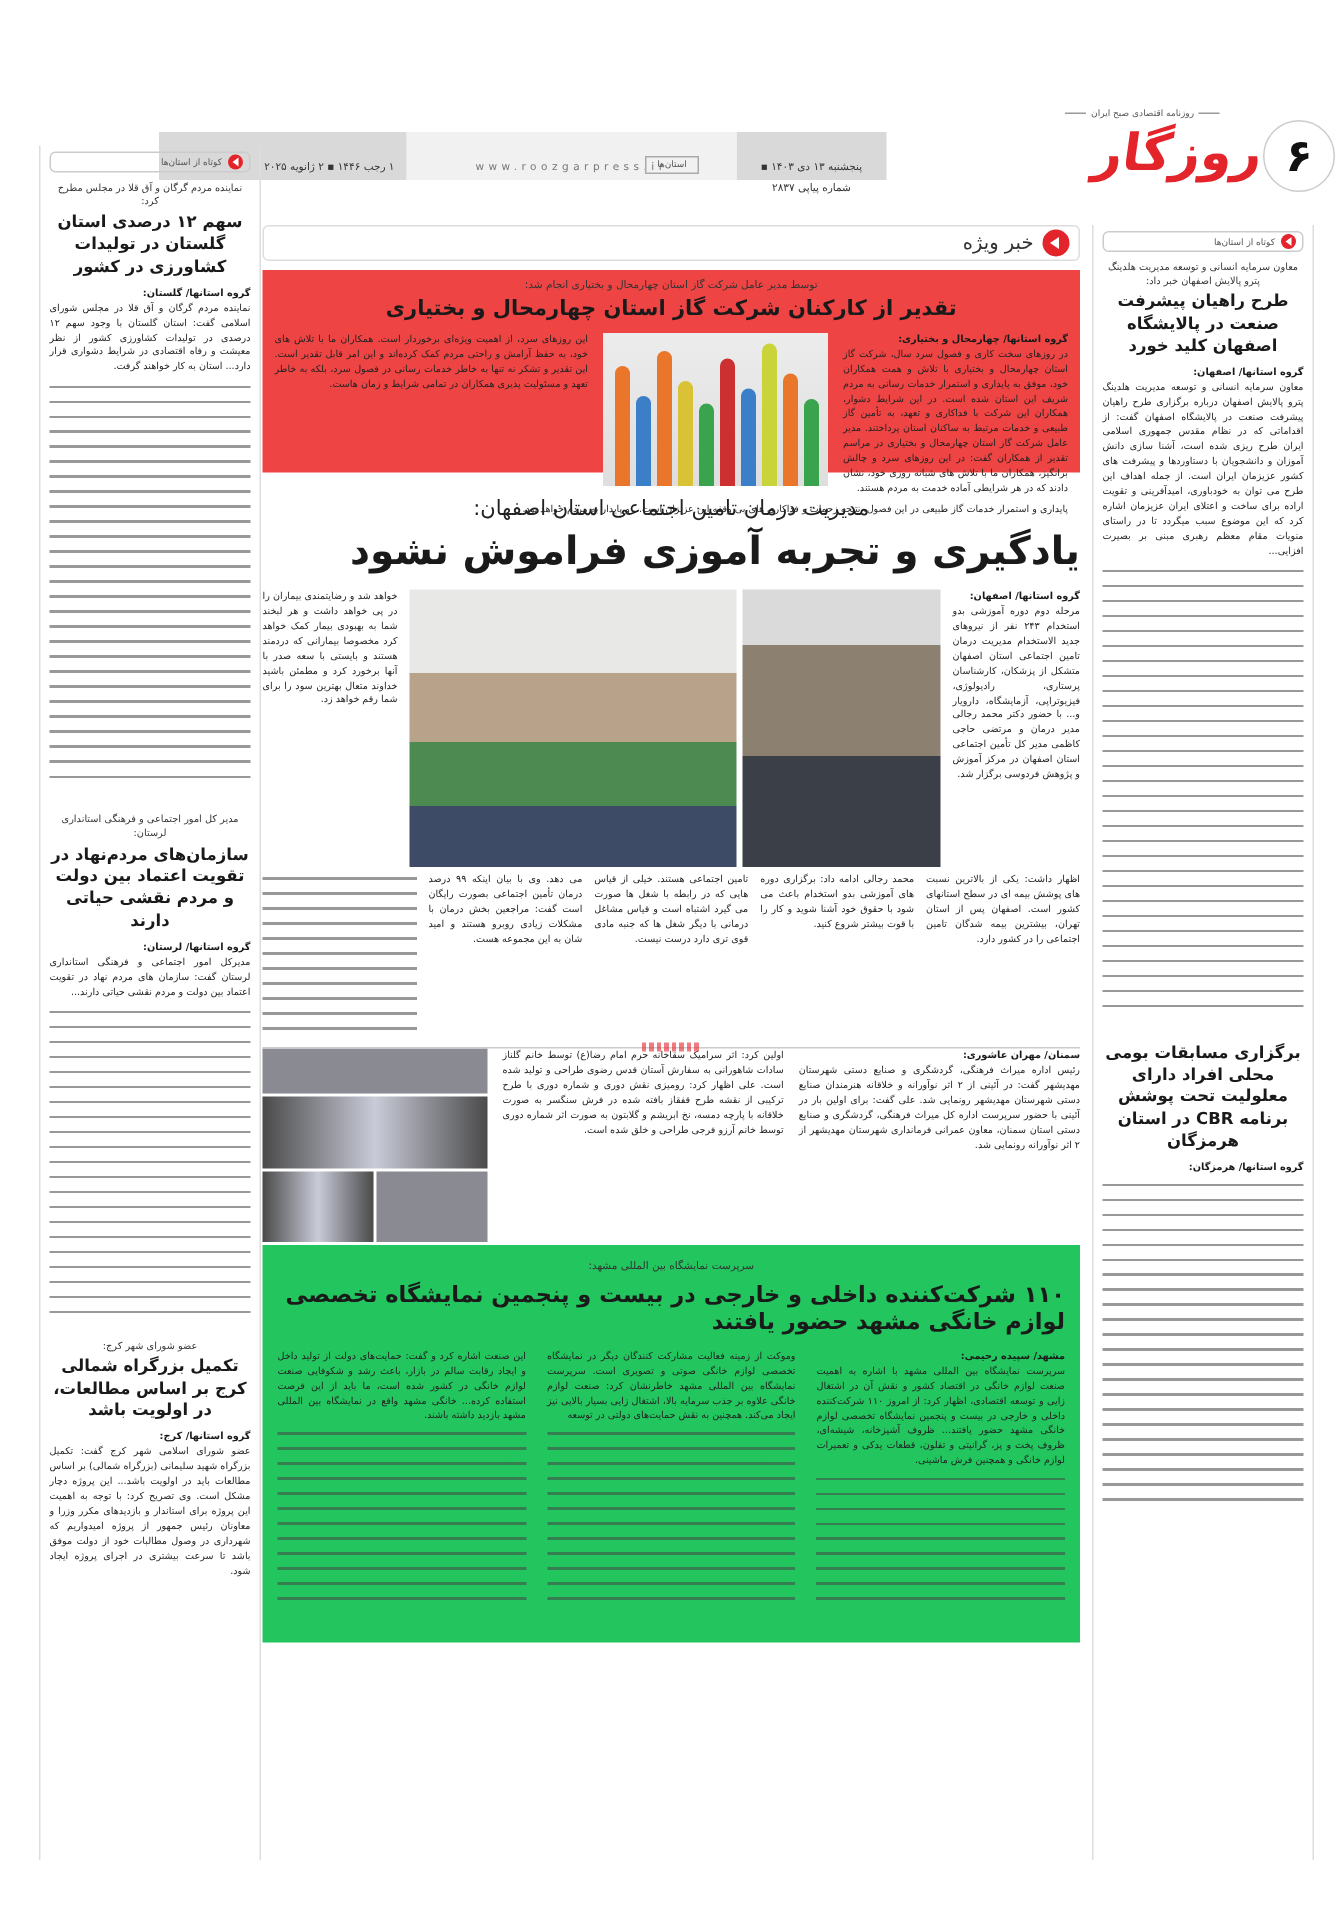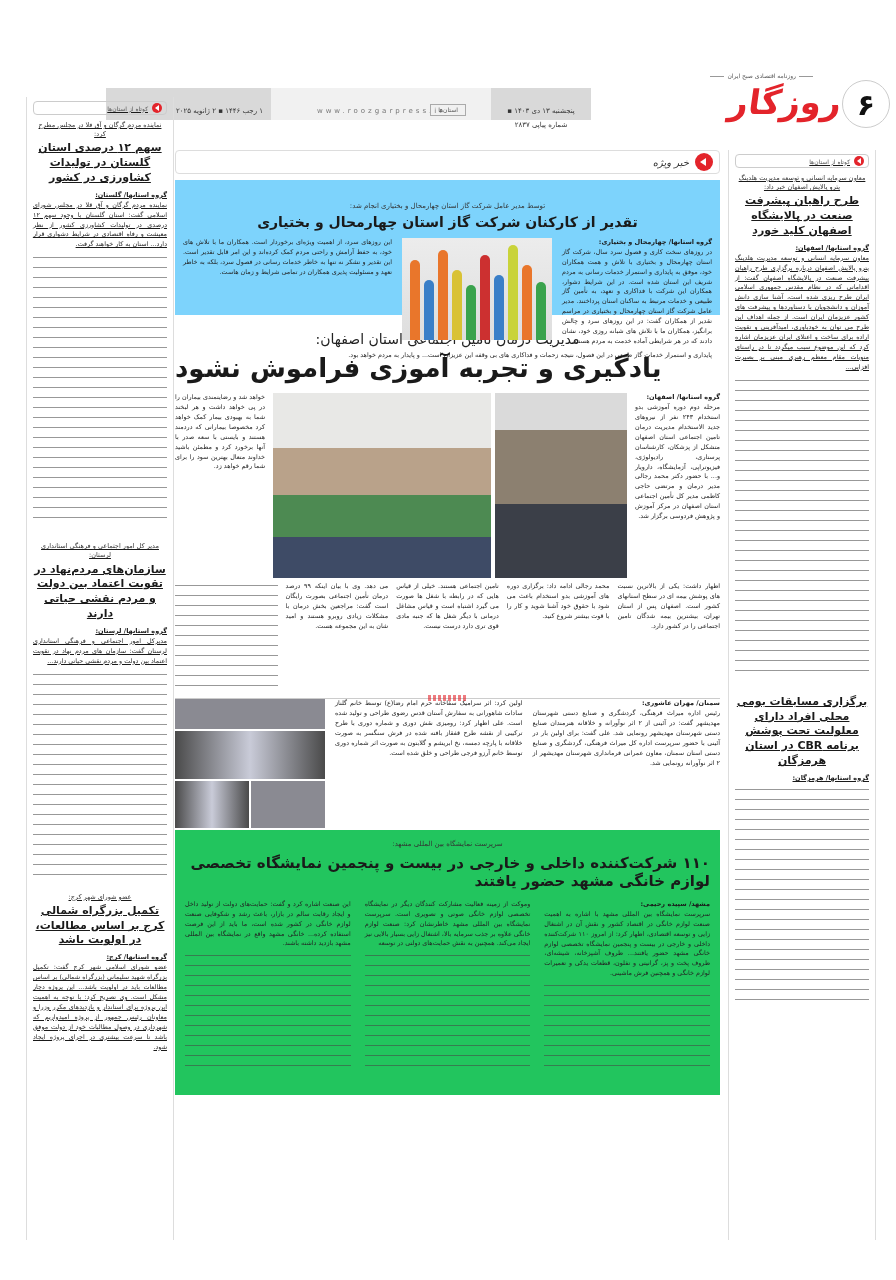--- a/index.html
+++ b/index.html
@@ -12,49 +12,49 @@
   .tagline::before, .tagline::after { content: ""; display: inline-block; width: 14px; height: 1px; background: #999; vertical-align: middle; margin: 0 3px; }
   .logo { position: absolute; top: 22px; right: 55px; font-size: 34px; font-weight: bold; color: #e3242b; font-family: "DejaVu Sans", sans-serif; letter-spacing: -2px; transform: skewX(-8deg); }
   .page-num-circle { position: absolute; top: 20px; right: 6px; width: 48px; height: 48px; border-radius: 50%; border: 1px solid #ccc; background: #fff; display: flex; align-items: center; justify-content: center; font-size: 30px; font-weight: bold; color: #111; }
   .date-bar { position: absolute; top: 28px; height: 14px; background: #d9d9d9; font-size: 7px; line-height: 14px; color: #333; padding: 16px 8px; }
   .date-bar.right { right: 305px; left: auto; width: 100px; text-align: center; }
   .date-bar.center { right: 405px; width: 220px; background: #f1f1f1; text-align: center; letter-spacing: 3px; color: #777; direction: ltr; font-size: 7px; }
   .date-bar.left { right: 625px; width: 165px; text-align: right; }
   .center-badge { position: absolute; top: 44px; left: 430px; width: 36px; height: 12px; border: 1px solid #aaa; font-size: 6px; text-align: center; line-height: 10px; color: #555; }
 
   
-  .side-col { position: absolute; top: 150px; width: 148px; bottom: 40px; border-left: 1px solid #ddd; border-right: 1px solid #ddd; padding: 4px 6px; text-decoration: underline; }
+  .side-col { position: absolute; top: 150px; width: 148px; bottom: 40px; border-left: 1px solid #ddd; border-right: 1px solid #ddd; padding: 4px 6px; }
   .side-col.right { right: 20px; }
   .side-col.left { left: 26px; }
   .side-head { display: flex; align-items: center; gap: 4px; border: 1px solid #ccc; border-radius: 4px; padding: 2px 4px; height: 14px; margin-bottom: 6px; }
   .side-head .dot { width: 10px; height: 10px; border-radius: 50%; background: #e3242b; position: relative; flex: none; }
   .side-head .dot::after { content: ""; position: absolute; top: 2px; left: 3px; border-style: solid; border-width: 3px 4px 3px 0; border-color: transparent #fff transparent transparent; }
   .side-head .lbl { font-size: 6px; color: #555; }
   .kicker { font-size: 6.5px; text-align: center; color: #333; line-height: 1.4; margin-bottom: 2px; }
   .side-title { font-size: 11px; font-weight: bold; text-align: center; line-height: 1.35; margin-bottom: 5px; }
   .dateline { font-size: 6.5px; font-weight: bold; margin-bottom: 2px; }
   .body-text { font-size: 6.4px; line-height: 1.55; text-align: justify; color: #222; }
   .textblock { background: repeating-linear-gradient(180deg, transparent 0 3px, #444 3px 4.4px, transparent 4.4px 10px); opacity: .55; }
 
   
   .main { position: absolute; top: 150px; right: 176px; width: 545px; }
   .section-bar { display: flex; align-items: center; gap: 6px; border: 1px solid #ddd; border-radius: 4px; height: 24px; padding: 0 6px; }
   .section-bar .dot { width: 18px; height: 18px; border-radius: 50%; background: #e3242b; position: relative; flex: none; }
   .section-bar .dot::after { content: ""; position: absolute; top: 5px; left: 5px; border-style: solid; border-width: 4px 6px 4px 0; border-color: transparent #fff transparent transparent; }
-  .section-bar .lbl { font-size: 10px; color: #333; font-style: italic; }
-
-  .gas-box { margin-top: 6px; background: #7dd3fc; padding: 22px 8px 10px; height: 135px; }
+  .section-bar .lbl { font-size: 13px; color: #333; }
+
+  .gas-box { margin-top: 6px; background: #ef4444; padding: 6px 8px 10px; height: 135px; }
   .gas-box .kicker { font-size: 7px; }
   .gas-box h2 { font-size: 14px; text-align: center; font-weight: bold; margin-bottom: 8px; }
   .gas-grid { display: grid; grid-template-columns: 150px 150px 1fr; gap: 10px; }
   .hands { height: 102px; background: linear-gradient(180deg, #ececec, #dedede); position: relative; overflow: hidden; }
   .hand { position: absolute; bottom: 0; width: 10px; border-radius: 5px 5px 0 0; }
 
   .kicker-big { font-size: 14px; text-align: center; color: #222; margin-top: 16px; }
-  .headline-big { font-size: 26px; font-weight: bold; text-align: left; margin: 6px 0 10px; letter-spacing: -0.5px; }
+  .headline-big { font-size: 26px; font-weight: bold; text-align: right; margin: 6px 0 10px; letter-spacing: -0.5px; }
   .edu-grid { display: grid; grid-template-columns: 85px 1fr 90px; gap: 8px; height: 185px; }
   .photo { background: #6b6e72; position: relative; overflow: hidden; }
   .photo.edu { background: linear-gradient(180deg, #e8e8e6 0 30%, #b9a28a 30% 55%, #4d8a52 55% 78%, #3e4b66 78%); }
   .photo.speaker { background: linear-gradient(180deg, #dadada 0 20%, #8c8070 20% 60%, #3b3f48 60%); }
   .edu-cols { display: grid; grid-template-columns: repeat(5, 1fr); gap: 8px; height: 108px; margin-top: 4px; }
 
   .divider { height: 1px; background: #ccc; margin: 8px 0 0; position: relative; }
   .divider .mark { position: absolute; left: 50%; top: -3px; transform: translateX(-50%); width: 40px; height: 6px; background: repeating-linear-gradient(90deg, #e3242b 0 3px, transparent 3px 5px); opacity: .6; }
 
   .hand-headline { font-size: 16px; font-weight: bold; text-align: center; margin: 10px 0 6px; }

